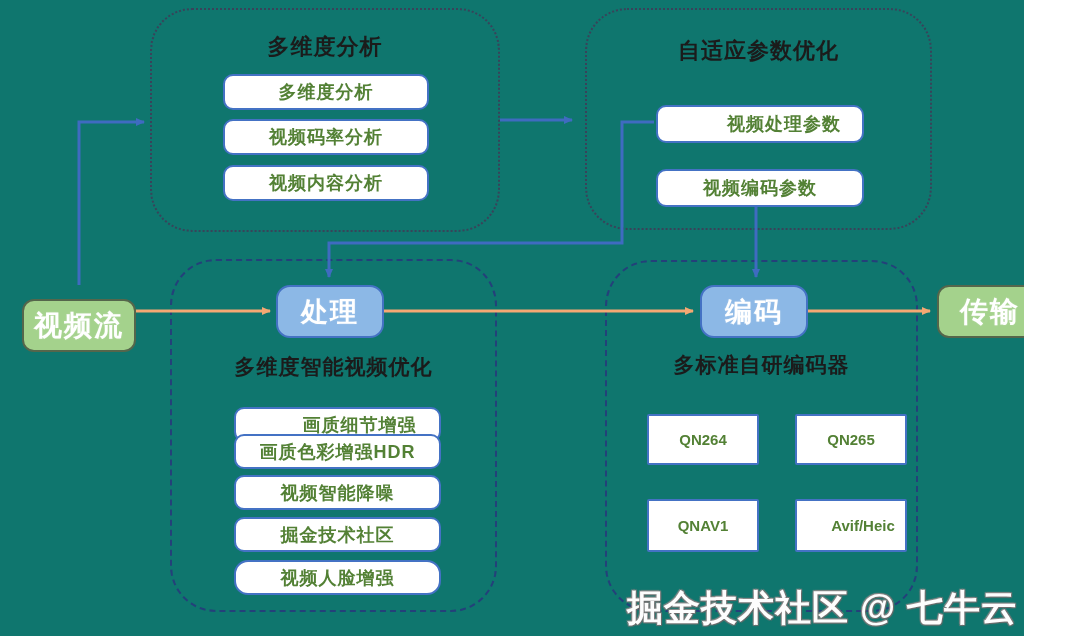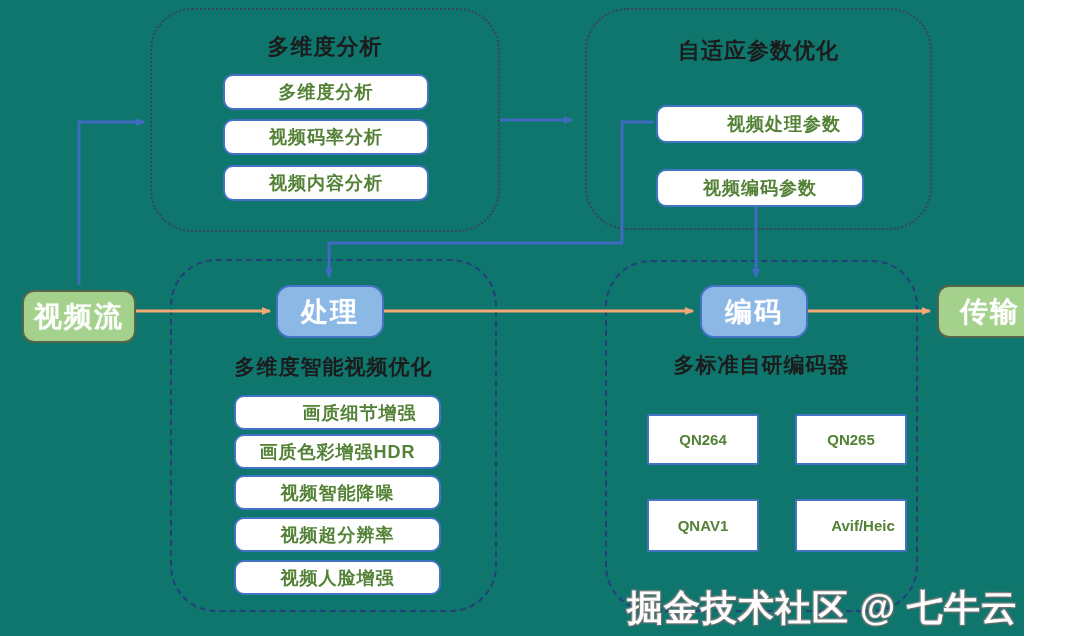--- a/index.html
+++ b/index.html
@@ -72,35 +72,35 @@
   </div>
 
   <div class="grp dotted" style="left:585px;top:8px;width:347px;height:222px;border-radius:42px;">
     <div class="grp-title" style="top:26px;">自适应参数优化</div>
     <div class="itm" style="left:69px;top:95px;width:208px;height:38px;padding-left:48px;">视频处理参数</div>
     <div class="itm" style="left:69px;top:159px;width:208px;height:38px;">视频编码参数</div>
   </div>
 
   <div class="grp dashed" style="left:170px;top:259px;width:327px;height:353px;border-radius:46px;">
     <div class="grp-title" style="top:92px;font-size:21px;">多维度智能视频优化</div>
-    <div class="itm" style="left:62px;top:134px;width:207px;height:35px;padding-left:44px;">画质细节增强</div>
+    <div class="itm" style="left:62px;top:146px;width:207px;height:35px;padding-left:44px;">画质细节增强</div>
     <div class="itm" style="left:62px;top:173px;width:207px;height:35px;">画质色彩增强HDR</div>
     <div class="itm" style="left:62px;top:214px;width:207px;height:35px;">视频智能降噪</div>
-    <div class="itm" style="left:62px;top:256px;width:207px;height:35px;">视频超分辨率</div>
-    <div class="itm" style="left:62px;top:299px;width:207px;height:35px;">视频人脸增强</div>
+    <div class="itm" style="left:62px;top:256px;width:207px;height:35px;">掘金技术社区</div>
+    <div class="itm" style="left:62px;top:299px;width:207px;height:35px;border-radius:14px;">视频人脸增强</div>
   </div>
 
   <div class="grp dashed" style="left:605px;top:260px;width:313px;height:352px;border-radius:46px;">
     <div class="grp-title" style="top:89px;font-size:21px;">多标准自研编码器</div>
     <div class="itm enc" style="left:40px;top:152px;width:112px;height:51px;">QN264</div>
     <div class="itm enc" style="left:188px;top:152px;width:112px;height:51px;">QN265</div>
     <div class="itm enc" style="left:40px;top:237px;width:112px;height:53px;">QNAV1</div>
     <div class="itm enc" style="left:188px;top:237px;width:112px;height:53px;padding-left:24px;">Avif/Heic</div>
   </div>
 
-  <div class="node green" style="left:22px;top:290px;width:114px;height:53px;">视频流</div>
+  <div class="node green" style="left:22px;top:299px;width:114px;height:53px;">视频流</div>
   <div class="node blue" style="left:276px;top:285px;width:108px;height:53px;border-radius:14px;">处理</div>
   <div class="node blue" style="left:700px;top:285px;width:108px;height:53px;border-radius:14px;">编码</div>
   <div class="node green" style="left:937px;top:285px;width:106px;height:53px;">传输</div>
 
   <div class="watermark">掘金技术社区 @ 七牛云</div>
 
 </div>
 
 </body></html>

